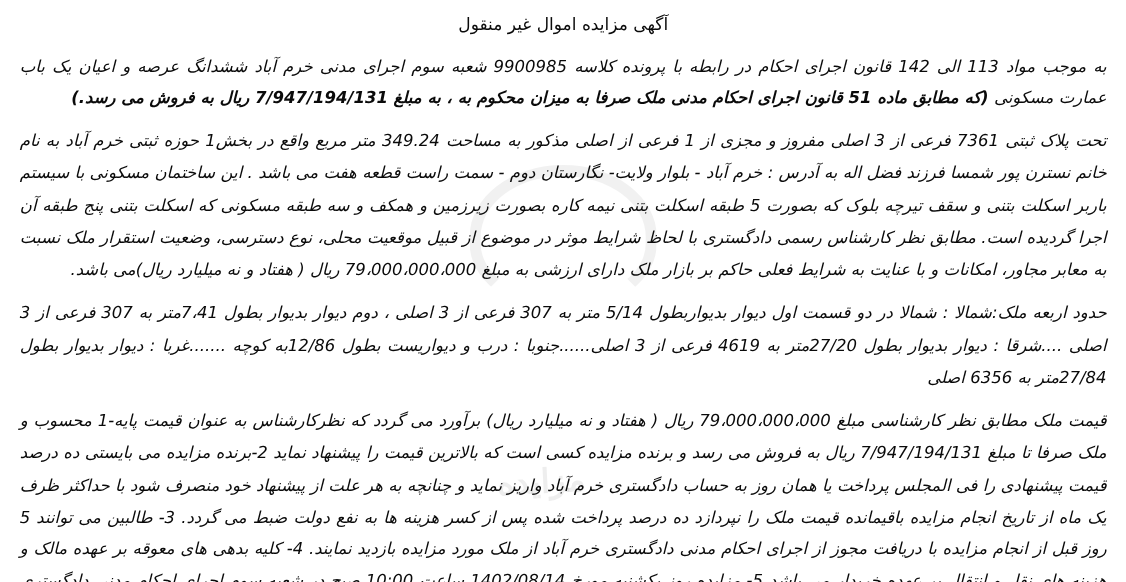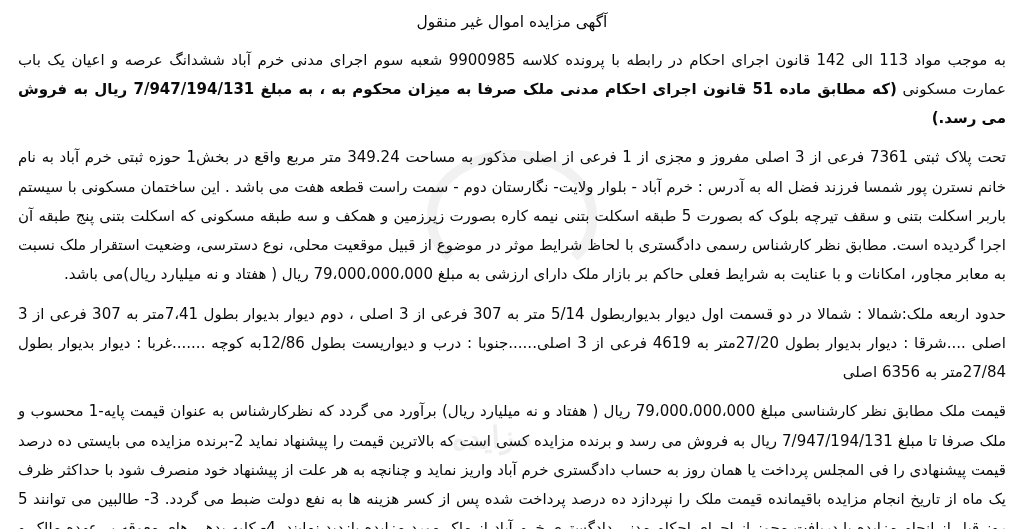--- a/index.html
+++ b/index.html
@@ -71,20 +71,21 @@
     font-weight: normal;
     margin: 2px 0 12px 0;
     line-height: 1.4;
   }
   p.para {
     font-size: 15px;
     line-height: 1.95;
     margin: 0 0 10px 0;
     text-align: justify;
     text-justify: inter-word;
+    font-style: italic;
   }
   .bold {
     font-weight: bold;
   }
 </style>
 </head>
 <body>
 
 <div class="watermark">
   <div class="wm-logo"></div>

